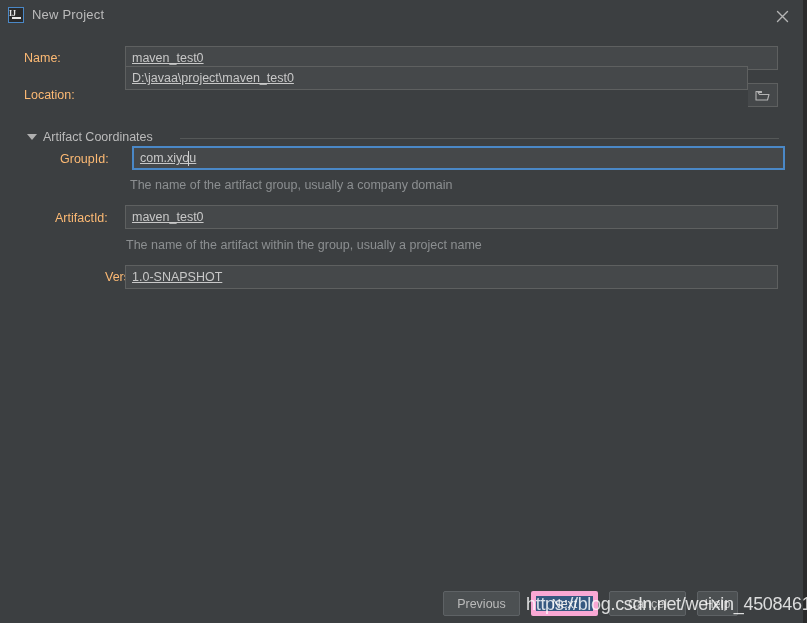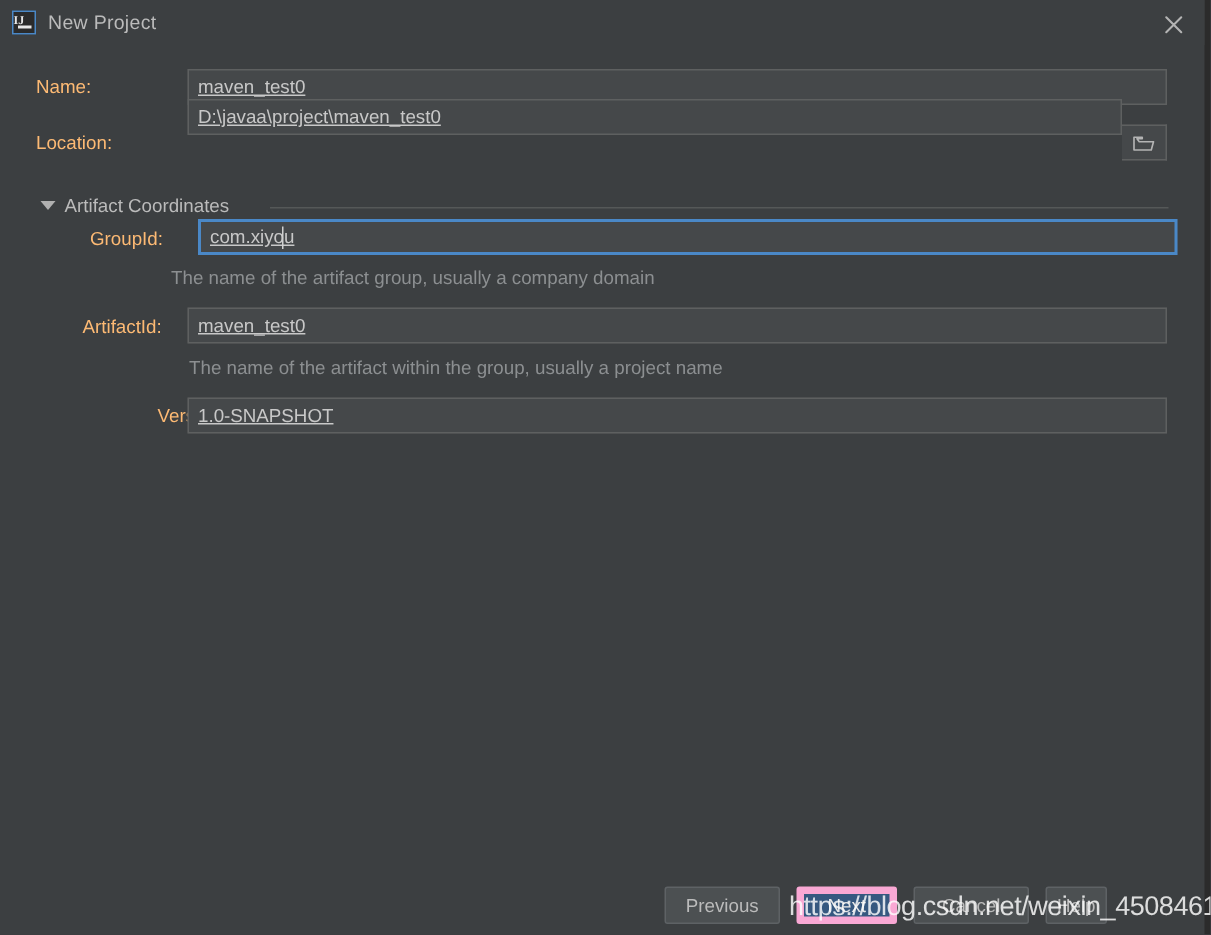--- a/index.html
+++ b/index.html
@@ -231,21 +231,21 @@
 
   <div id="artifact-section-header">
     <div id="artifact-toggle-icon"></div>
     <div id="artifact-section-label">Artifact Coordinates</div>
     <div id="artifact-section-divider"></div>
   </div>
 
   <div class="field-label" style="left:60px; top:152px;">GroupId:</div>
   <input class="text-field focused" type="text" readonly="" style="left: 132px; top: 146px; width: 653px;" value="com.xiyou">
   <div id="groupid-caret"></div>
-  <div class="help-text" style="left:114px; top:178px;">The name of the artifact group, usually a company domain</div>
+  <div class="help-text" style="left:130px; top:178px;">The name of the artifact group, usually a company domain</div>
 
   <div class="field-label" style="left:55px; top:211px;">ArtifactId:</div>
   <input class="text-field" type="text" readonly="" style="left: 125px; top: 205px; width: 653px;" value="maven_test0">
   <div class="help-text" style="left:126px; top:238px;">The name of the artifact within the group, usually a project name</div>
 
   <div class="field-label" style="left:61px; top:270px;margin-left:44px;">Version:</div>
   <input class="text-field" type="text" readonly="" style="left: 125px; top: 265px; width: 653px;" value="1.0-SNAPSHOT">
 
   <button class="dlg-button" style="left:443px; top:591px; width:77px;">Previous</button>
   <button class="dlg-button primary" style="left:531px; top:591px; width:67px;">Next</button>

